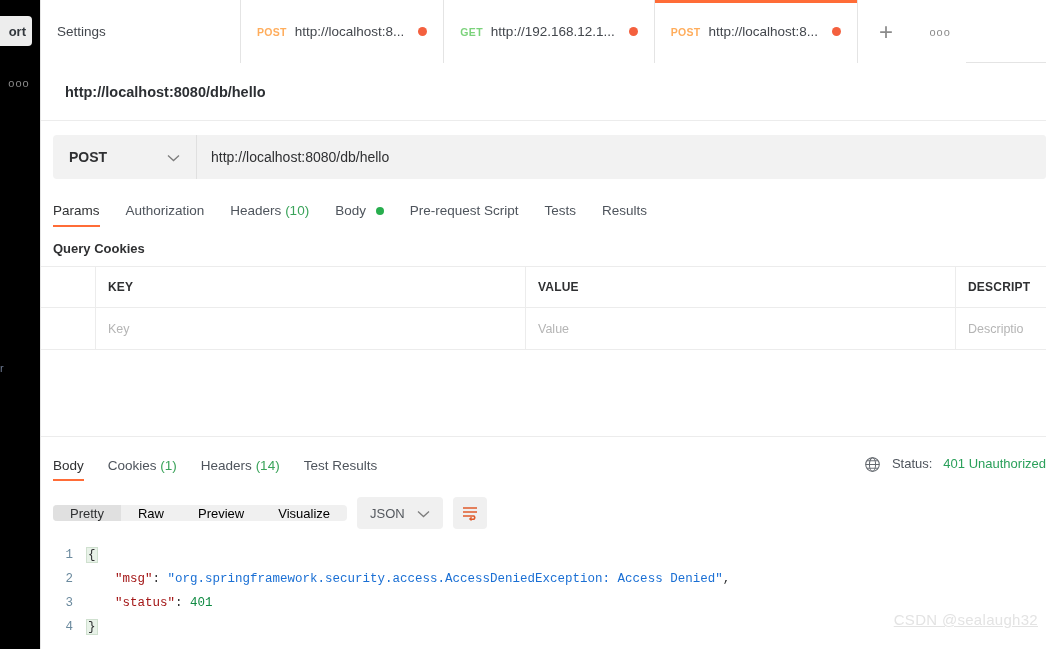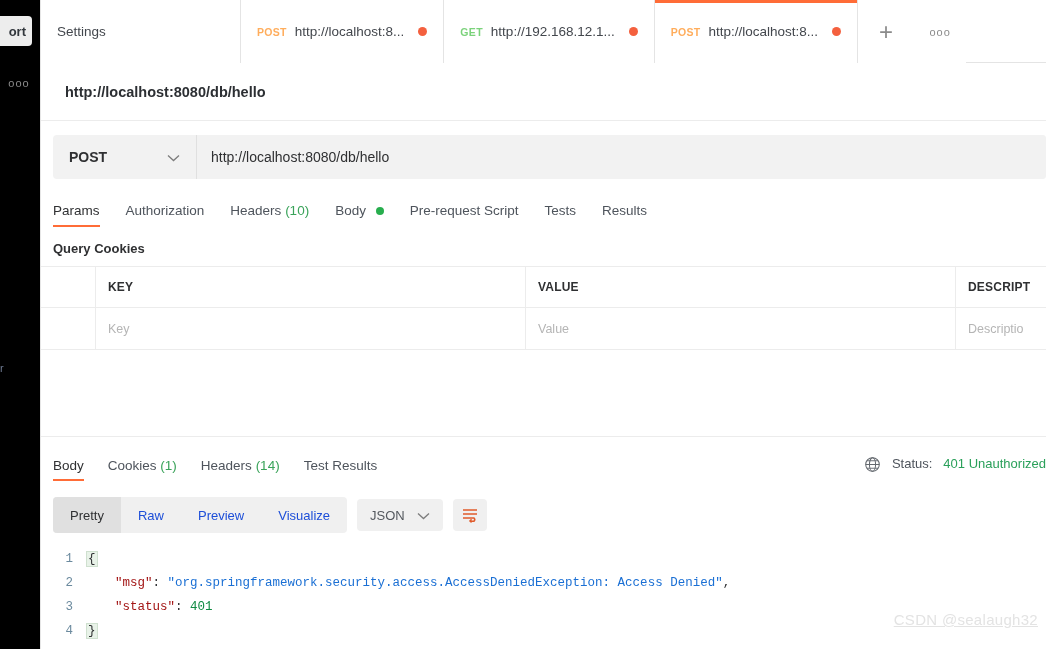--- a/index.html
+++ b/index.html
@@ -194,25 +194,25 @@
     display:flex; align-items:flex-start; gap:11px;
     padding-bottom: 8px; padding-right: 0px;
     font-size: 13px; color: #4e545c; white-space: nowrap;
   }
   .status-val { color: #2aa05a; }
   .globe { width:17px; height:17px; display:block; }
 
   
   .bodybar { display:flex; align-items:center; gap: 10px; padding: 16px 0 0 12px; }
   .seg {
-    display:flex; background:#f0f0f0; border-radius: 4px; overflow:hidden; height:36px;
+    display:flex; background:#f0f0f0; border-radius: 4px; overflow:hidden; height:16px;
   }
   .seg-item {
     padding: 0 17px; display:flex; align-items:center;
-    font-size: 13px; color:#1d4ed8; cursor:pointer;
+    font-size: 13px; color:#000000; cursor:pointer;
   }
   .seg-item.active { background:#e0e0e0; color:#2f3032; }
   .jsonsel {
     display:flex; align-items:center; gap:12px;
     height:32px; padding: 0 13px; background:#f0f0f0; border-radius:4px;
     font-size:13px; color:#54585e; cursor:pointer;
   }
   .wrapbtn {
     width:34px; height:32px; background:#f0f0f0; border-radius:4px;
     display:flex; align-items:center; justify-content:center; cursor:pointer;

